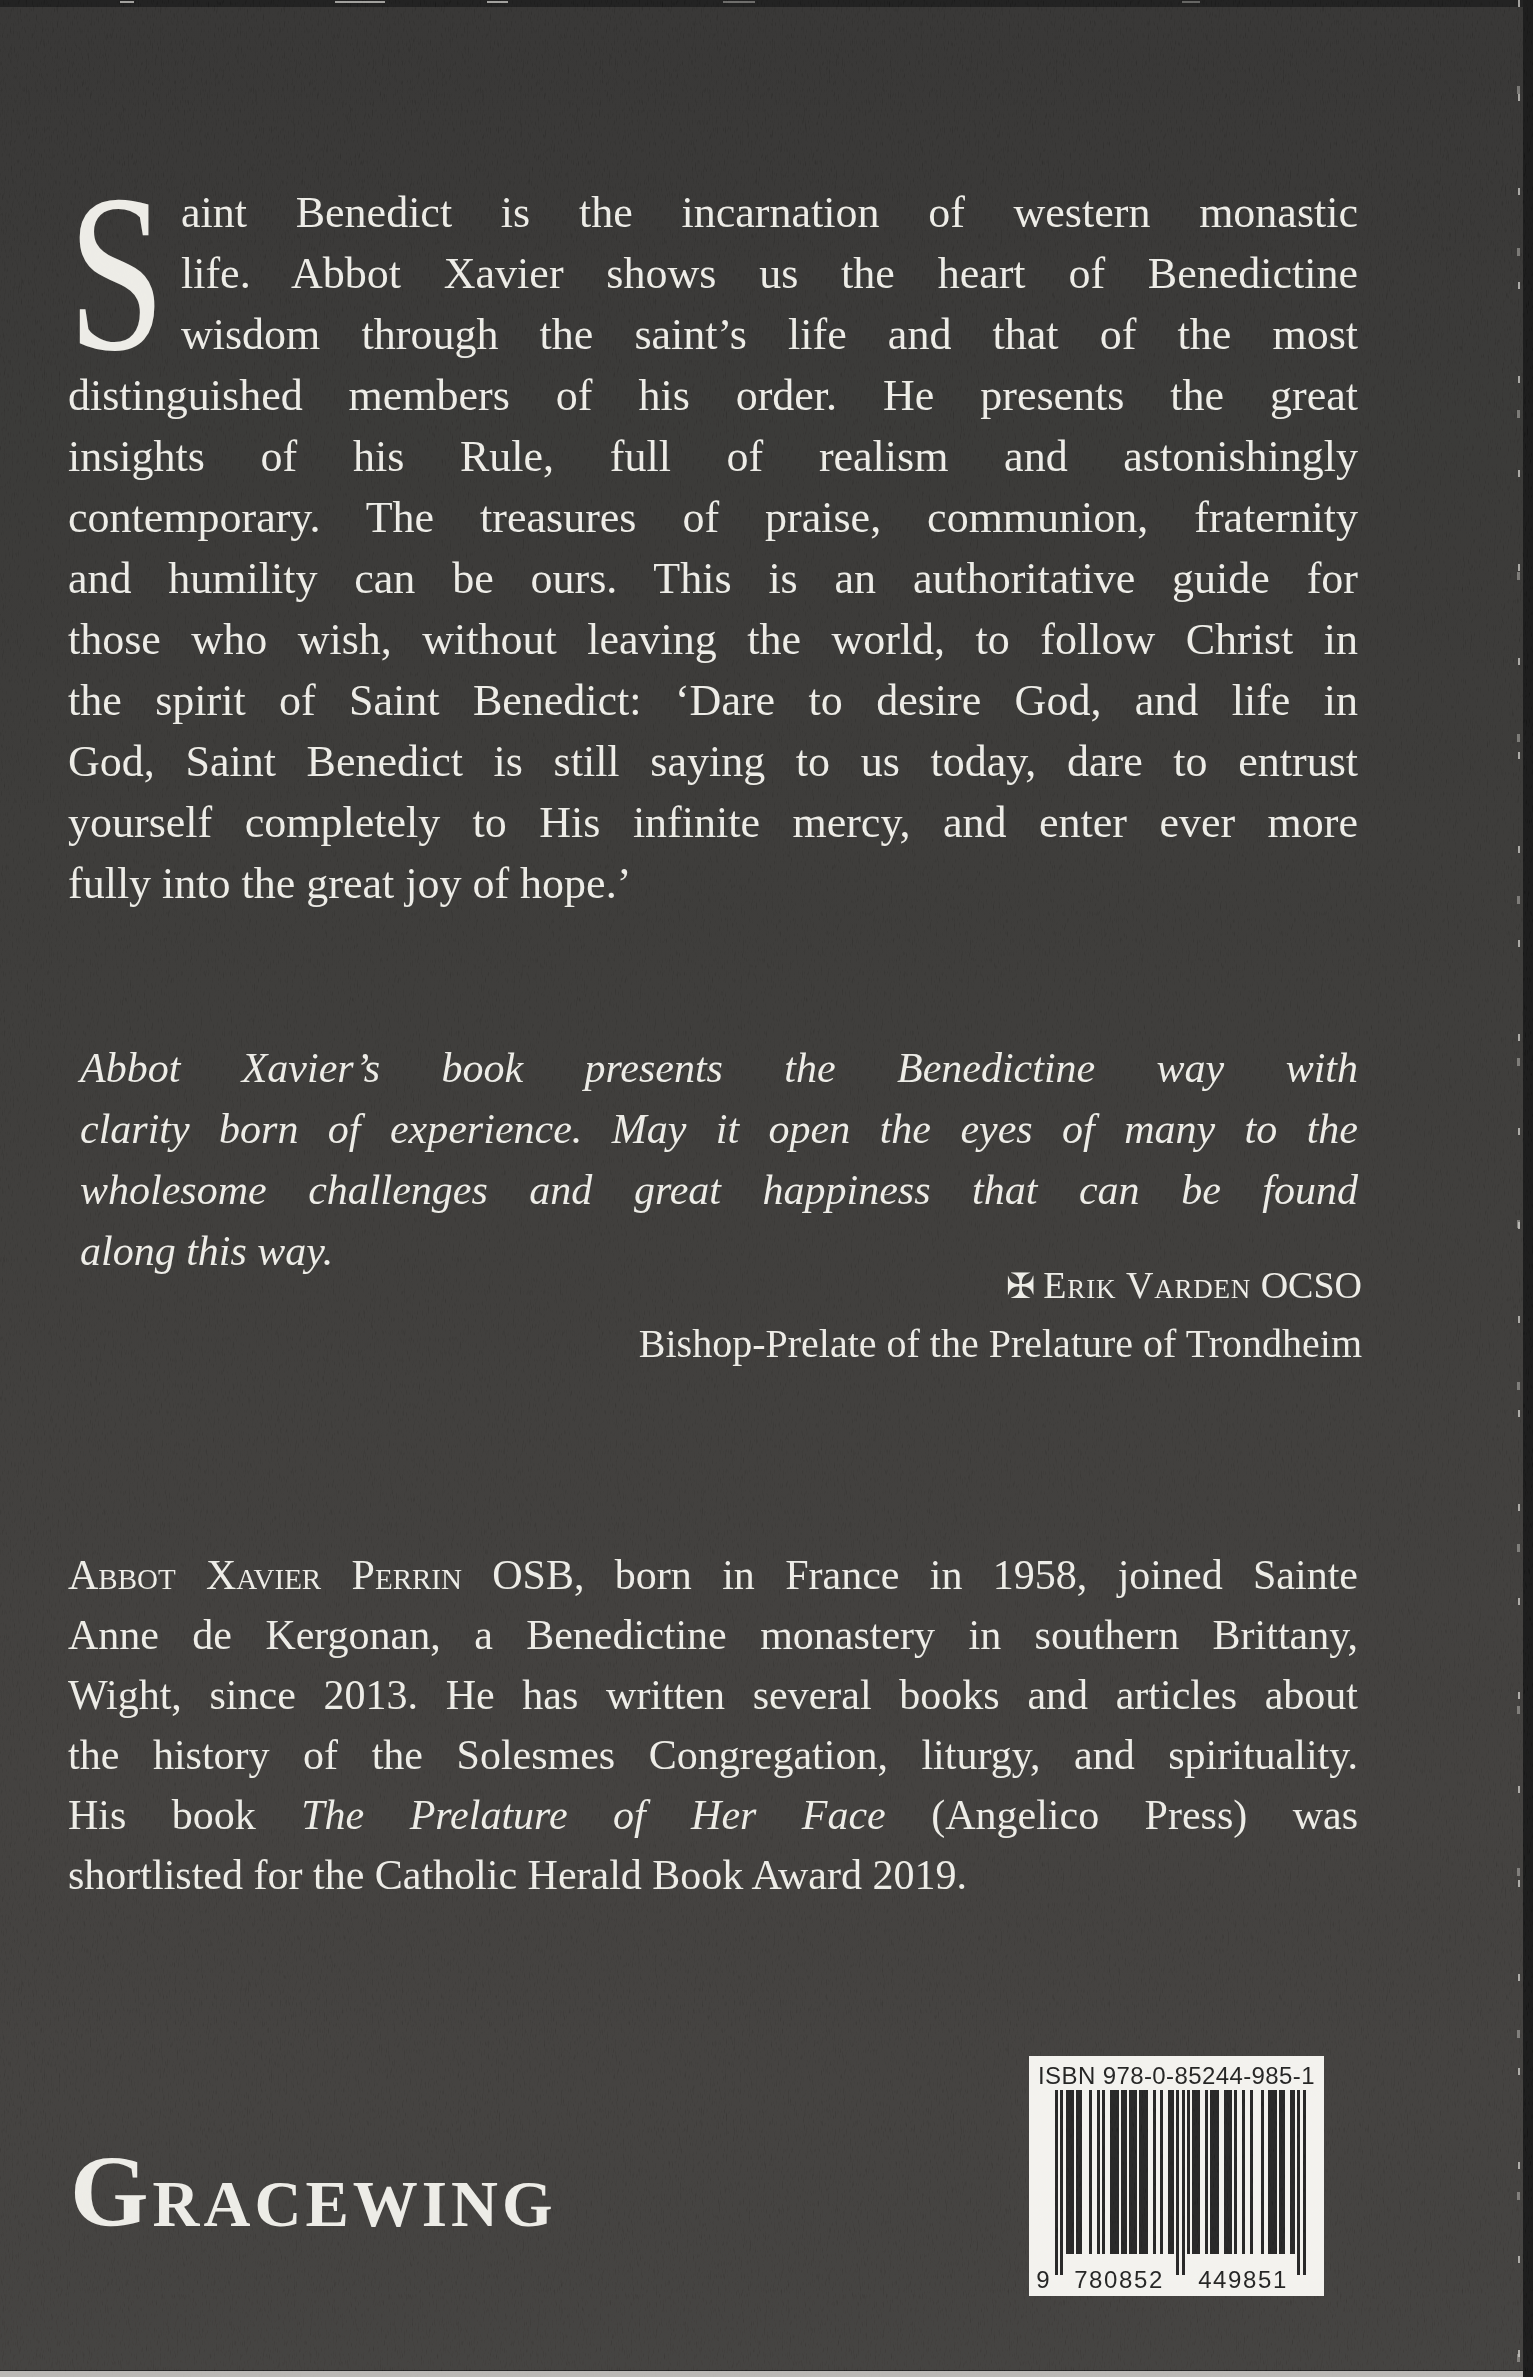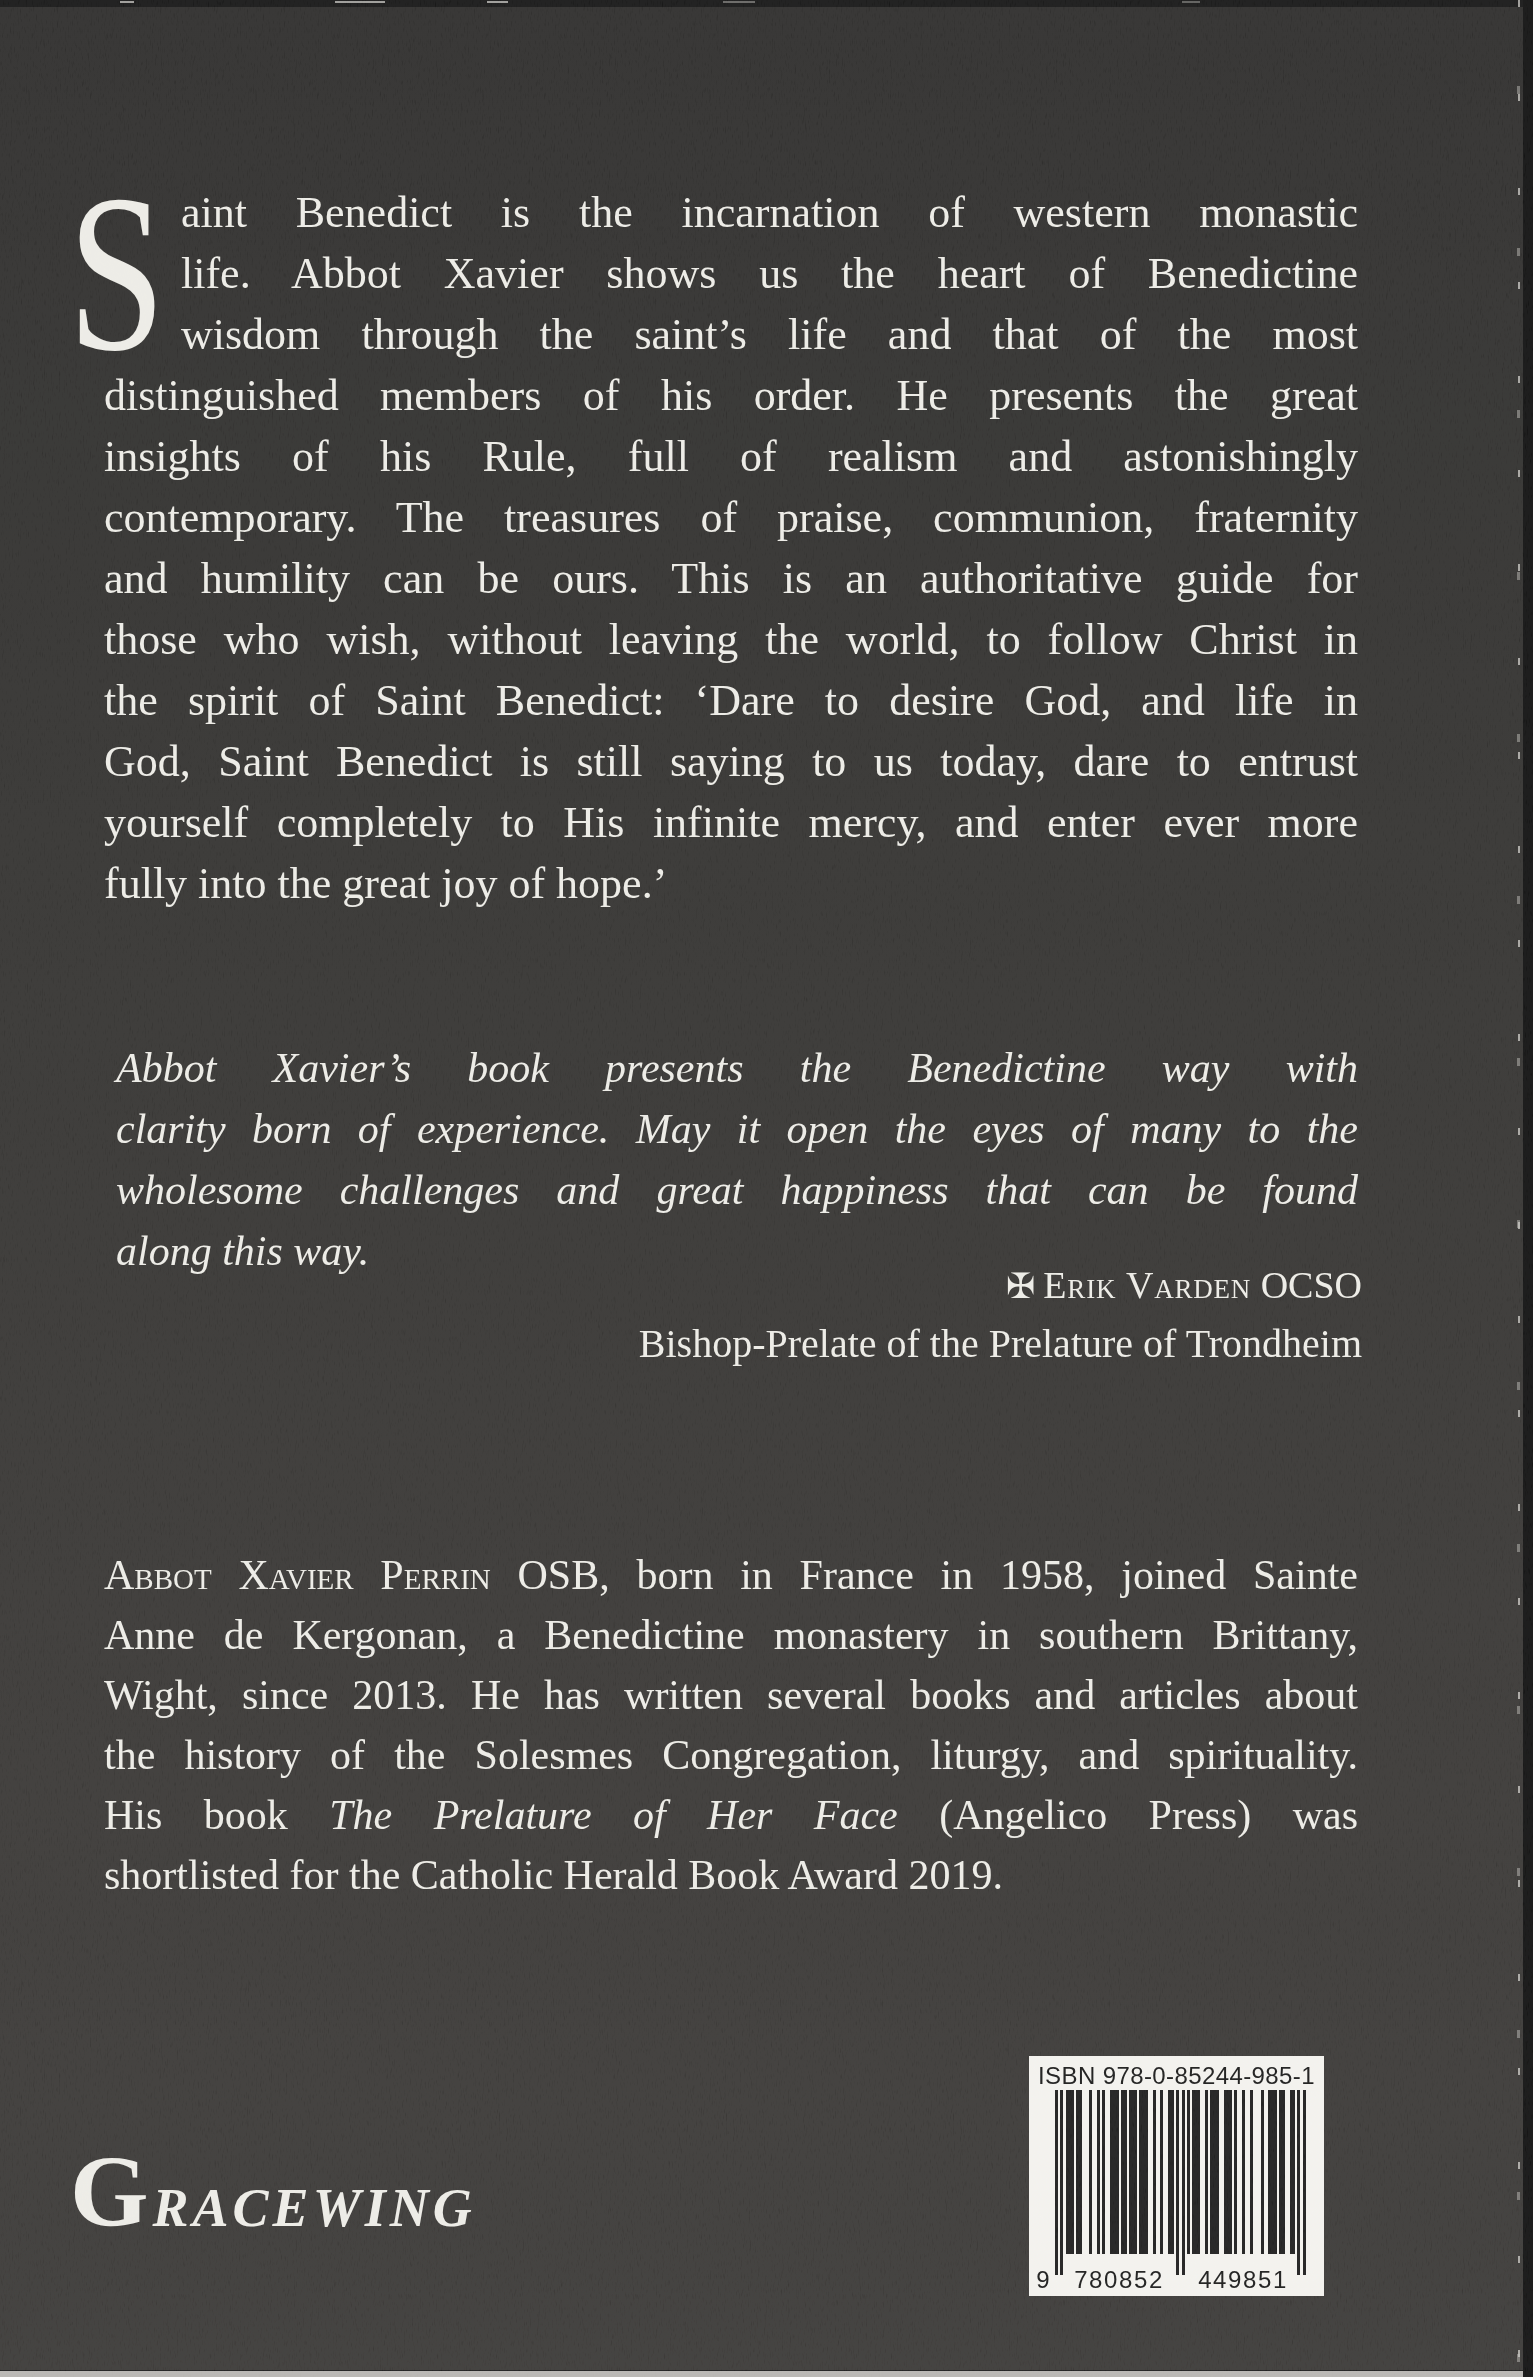--- a/index.html
+++ b/index.html
@@ -27,38 +27,38 @@
     background-repeat:repeat-y;
   }
   .bottom-strip{position:absolute;left:0;bottom:0;width:100%;height:6.4px;background:#b6b4b0;border-top:1.6px solid #161616;z-index:5;}
   
   .blurb{position:absolute;left:68px;top:182px;width:1290px;font-size:44px;}
   .dropcap{
     float:left;width:113px;height:182px;line-height:182px;
     font-size:224px;overflow:visible;
   }
   .dropcap .g{display:inline-block;transform:scaleX(.78);transform-origin:0 78%;}
-  .tline{height:61px;line-height:61px;text-align:justify;text-align-last:justify;white-space:nowrap;margin-left:36px;}
+  .tline{height:61px;line-height:61px;text-align:justify;text-align-last:justify;white-space:nowrap;}
   .tline.align-left{text-align:left;text-align-last:left;}
   
   .quote{position:absolute;left:80px;top:1038px;width:1278px;font-size:42px;font-style:italic;}
   .attr-line{position:absolute;left:68px;width:1294px;text-align:right;white-space:nowrap;}
   .attr-name{top:1260px;height:51px;line-height:51px;font-size:38px;}
   .attr-name .sc{font-variant:small-caps;letter-spacing:0.8px;}
   .attr-cross{font-style:normal;margin-right:8px;font-size:35px;}
   .attr-role{top:1316px;height:56px;line-height:56px;font-size:40px;}
   
   .bio{position:absolute;left:68px;top:1545px;width:1290px;font-size:42px;}
   .bio .tline{height:60px;line-height:60px;}
   .sc{font-variant:small-caps;}
   .it{font-style:italic;}
   
   .publisher{position:absolute;left:70px;top:2150px;height:84px;line-height:84px;font-weight:bold;letter-spacing:4px;white-space:nowrap;}
   .pub-initial{font-size:101px;}
-  .pub-rest{font-size:54px;font-style:italic;}
+  .pub-rest{font-size:65px;}
   
   .barcode-box{
     position:absolute;left:1029px;top:2056px;width:295px;height:240px;
     background:#f3f2ee;color:#121212;z-index:4;
     font-family:"Liberation Sans","DejaVu Sans",sans-serif;
   }
   .isbn-label{position:absolute;top:5.6px;left:0;width:100%;text-align:center;font-size:24px;letter-spacing:0.4px;white-space:nowrap;}
   .bars{position:absolute;left:26px;top:34px;width:251px;height:185px;}
   .bars .m{position:absolute;top:0;background:#161616;}
   .bc-digit{position:absolute;font-size:24px;bottom:2.4px;}

